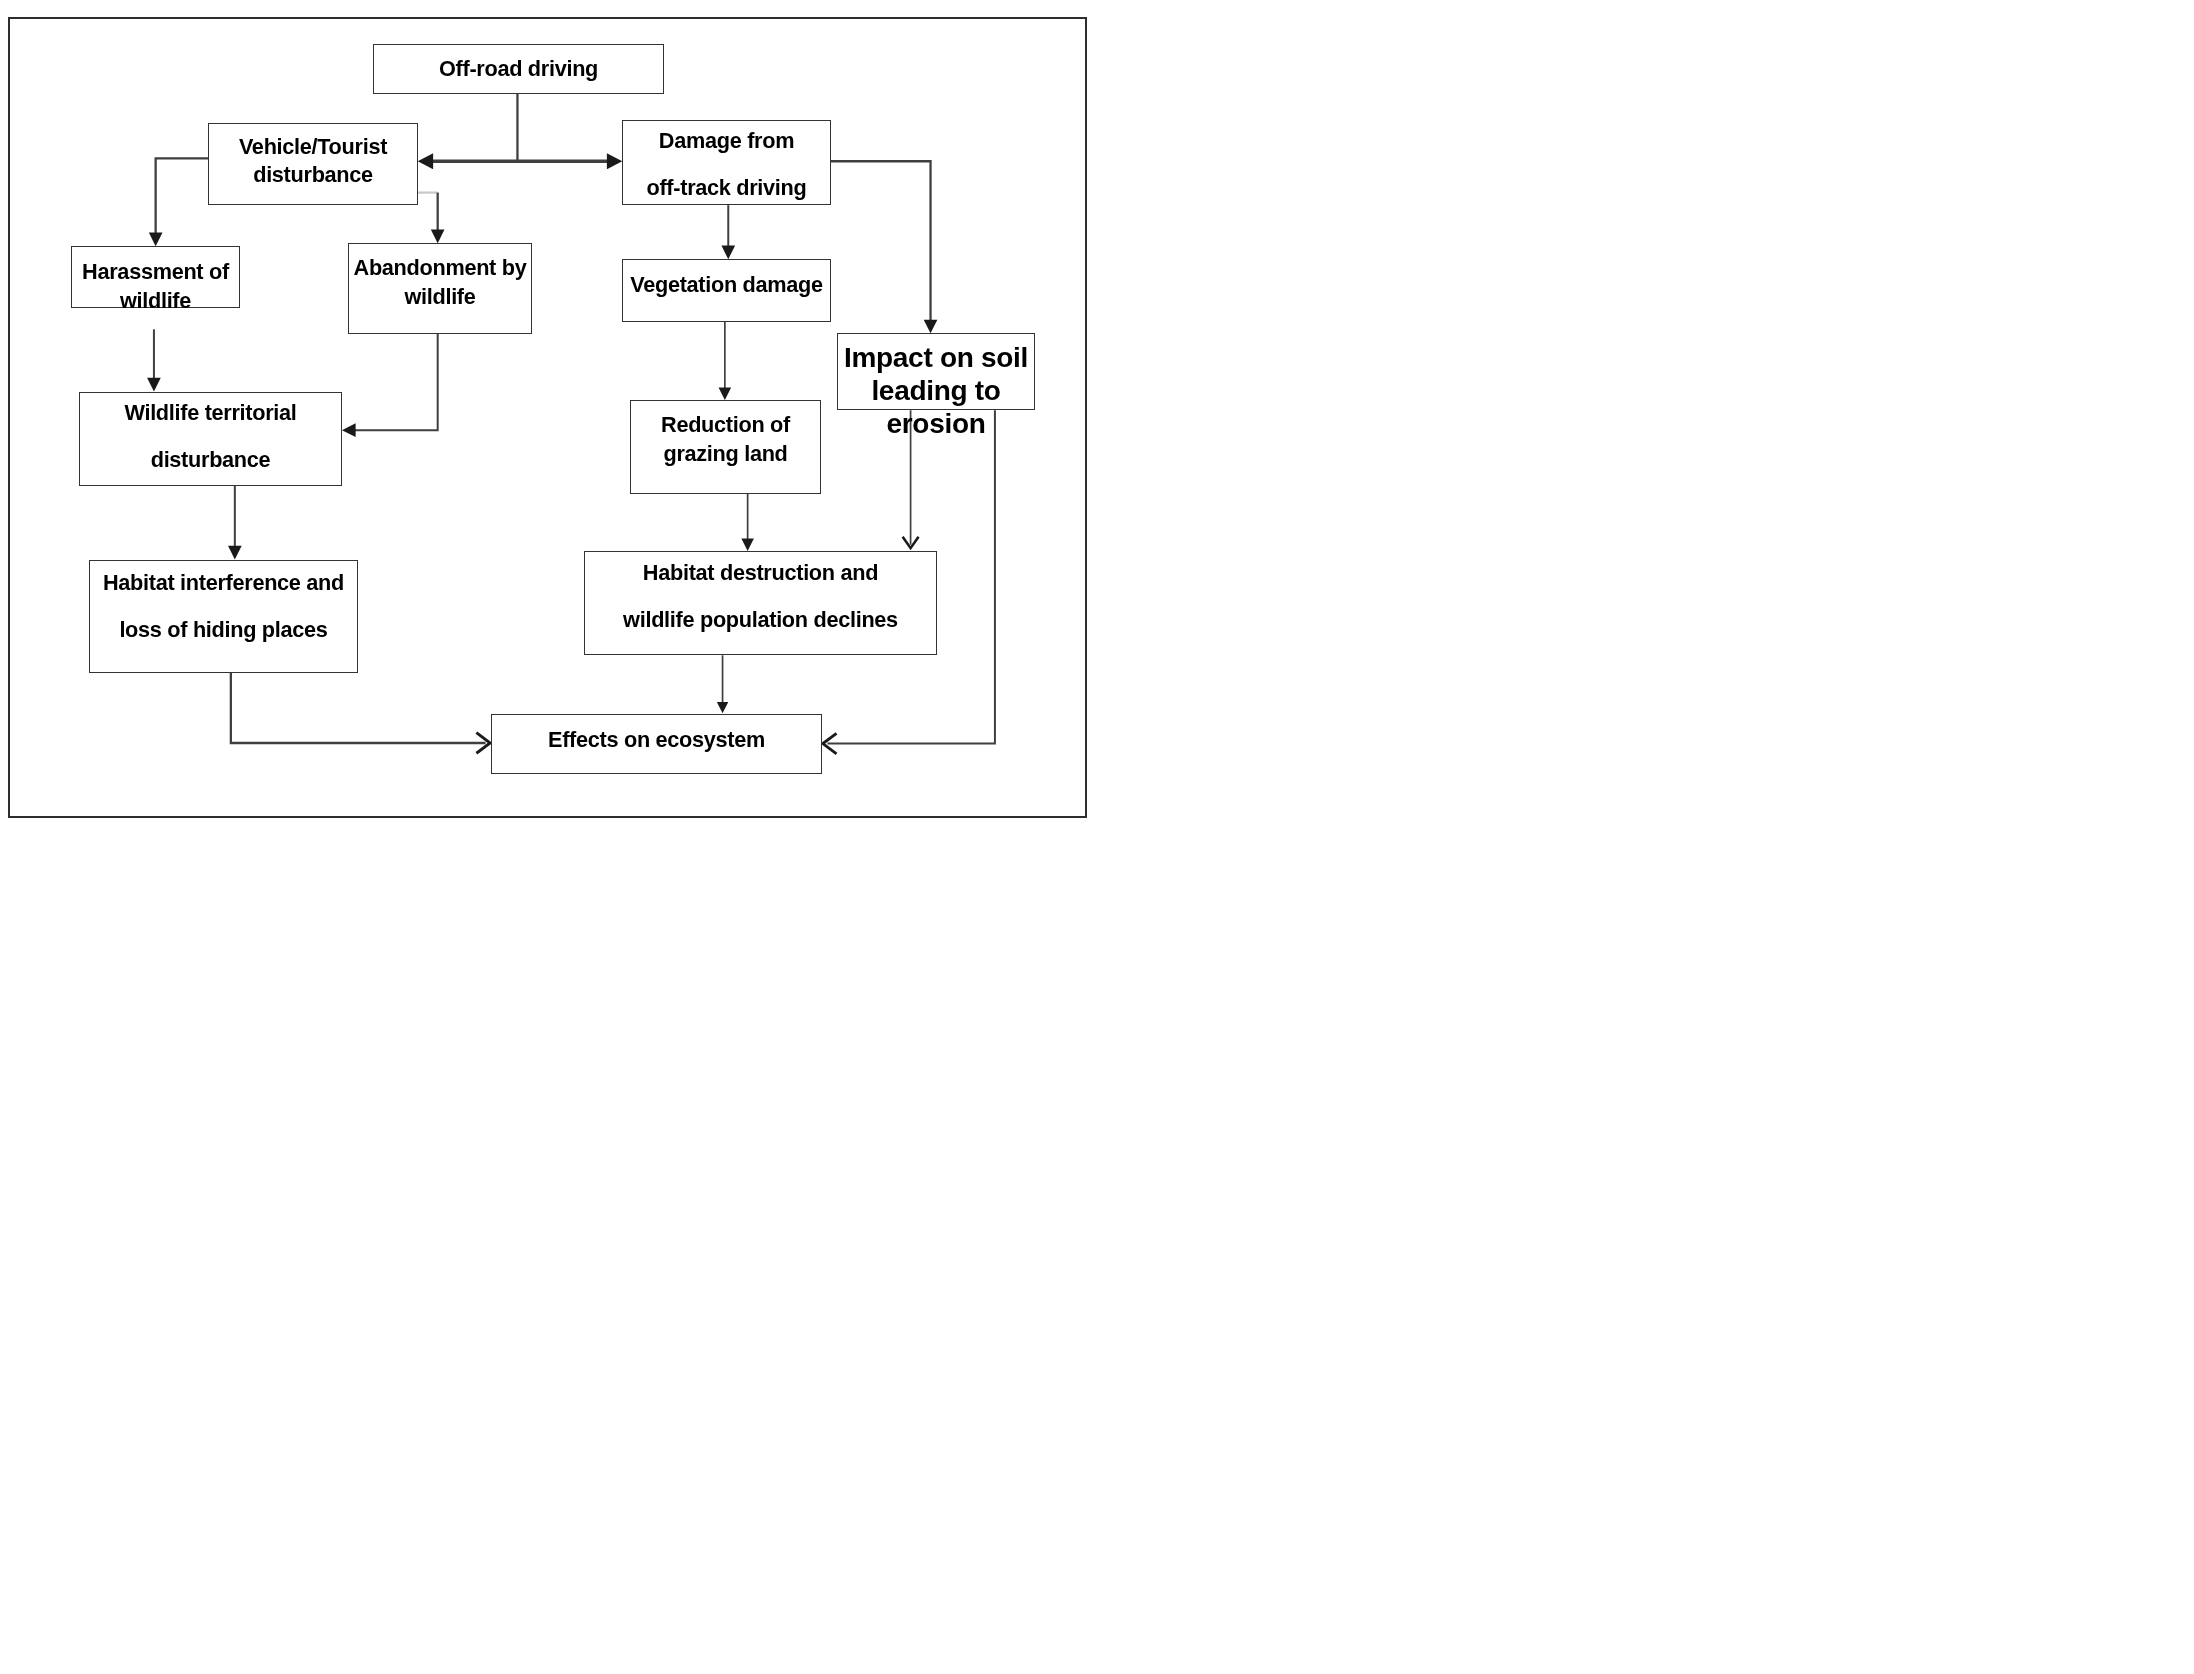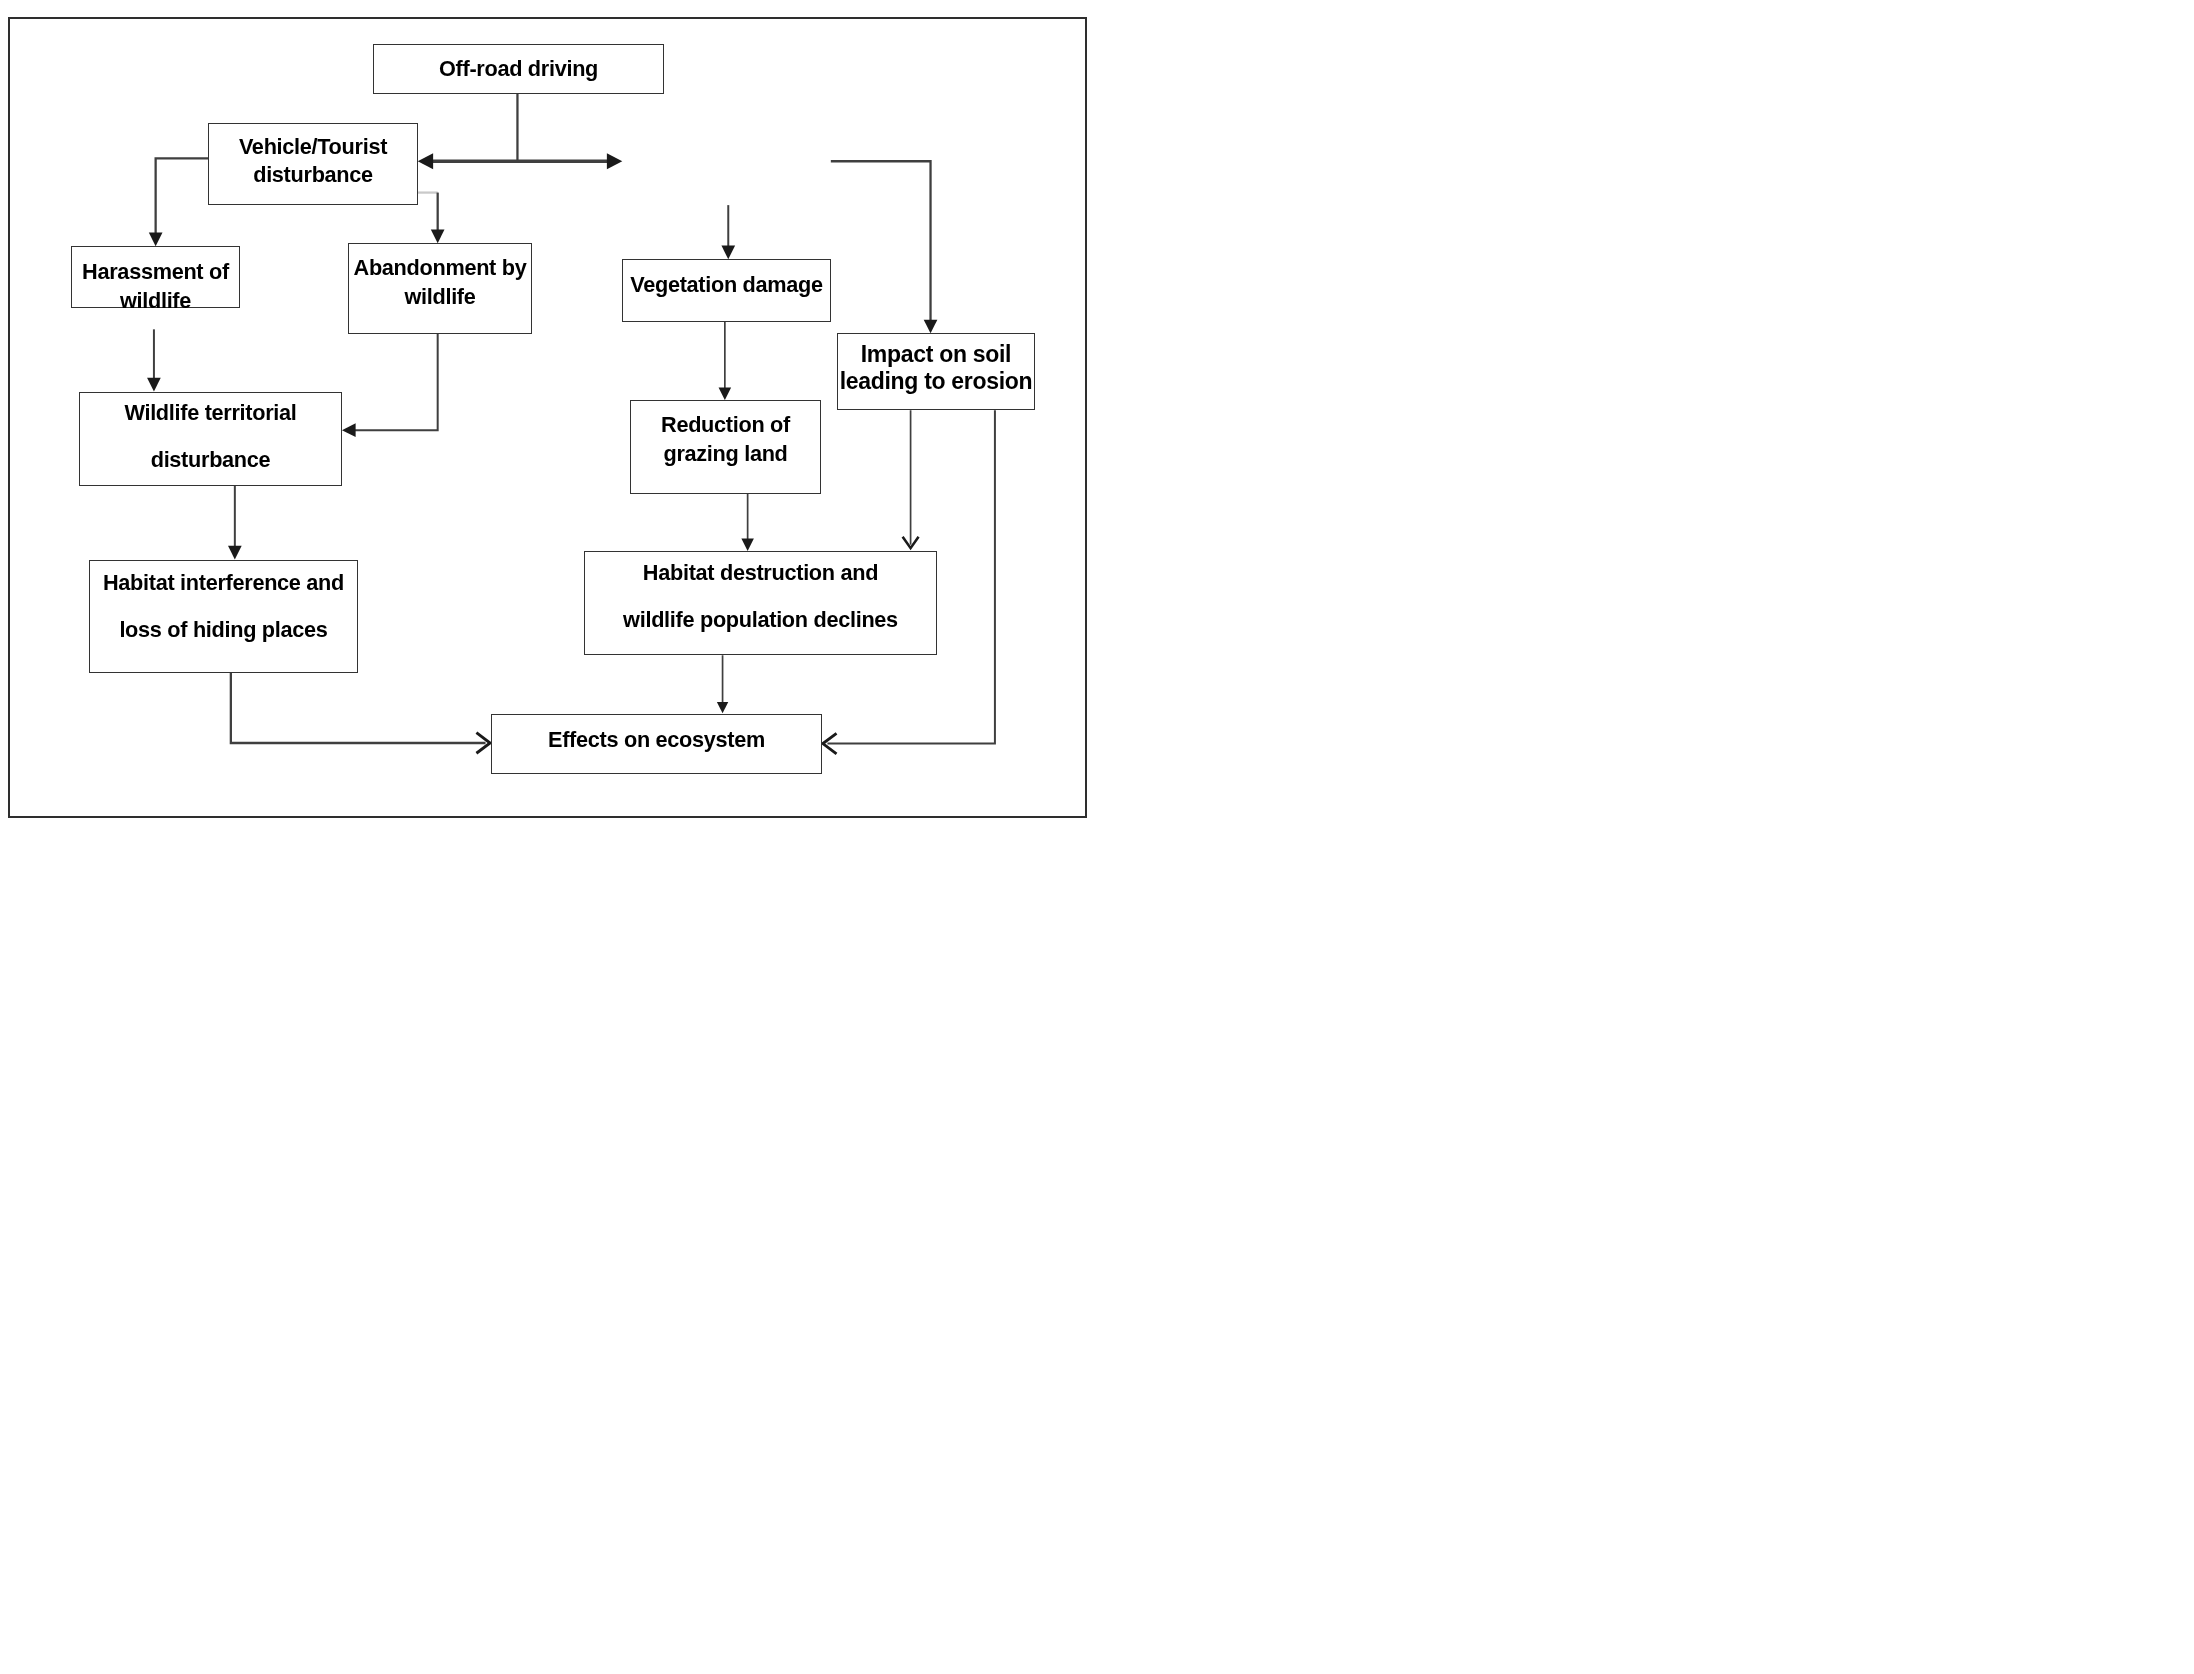--- a/index.html
+++ b/index.html
@@ -35,21 +35,21 @@
     color: #000000;
     font-weight: bold;
     font-size: 21.7px;
     line-height: 1.3;
     text-align: center;
     white-space: pre-line;
     letter-spacing: -0.3px;
   }
   .gap2 { line-height: 1.08; }
   .tight { line-height: 1.18; }
-  .small { font-size: 23px; }
+  .small { font-size: 28px; }
   .vcenter {
     display: flex;
     align-items: center;
     justify-content: center;
   }
   #n-offroad              { left: 373px;  top: 44px;   width: 291px; height: 50px;  }
   #n-vehicle              { left: 208px;  top: 123px;  width: 210px; height: 82px; padding-top: 9px; }
   #n-damage               { left: 622px; top: 120px;  width: 209px; height: 85px; padding-top: 8px; }
   #n-harassment           { left: 71px;  top: 246px;  width: 169px; height: 62px; padding-top: 11.4px; }
   #n-abandonment          { left: 348px;  top: 243px;  width: 184px; height: 91px; padding-top: 10.3px; }
@@ -115,20 +115,23 @@
 
     <path d="M1268,1150 V1239" stroke="#3f3f3f" stroke-width="3" fill="none"></path>
     <polygon points="1268,1252 1258,1232 1278,1232" fill="#1a1a1a"></polygon>
   </svg>
 
   <div class="node vcenter" id="n-offroad">Off-road driving</div>
 
   <div class="node" id="n-vehicle">Vehicle/Tourist
 disturbance</div>
 
+  <div class="node gap2" id="n-damage">Damage from
+
+off-track driving</div>
 
   <div class="node" id="n-harassment">Harassment of
 wildlife</div>
 
   <div class="node" id="n-abandonment">Abandonment by
 wildlife</div>
 
   <div class="node" id="n-vegetation">Vegetation damage</div>
 
   <div class="node tight small" id="n-impact">Impact on soil

